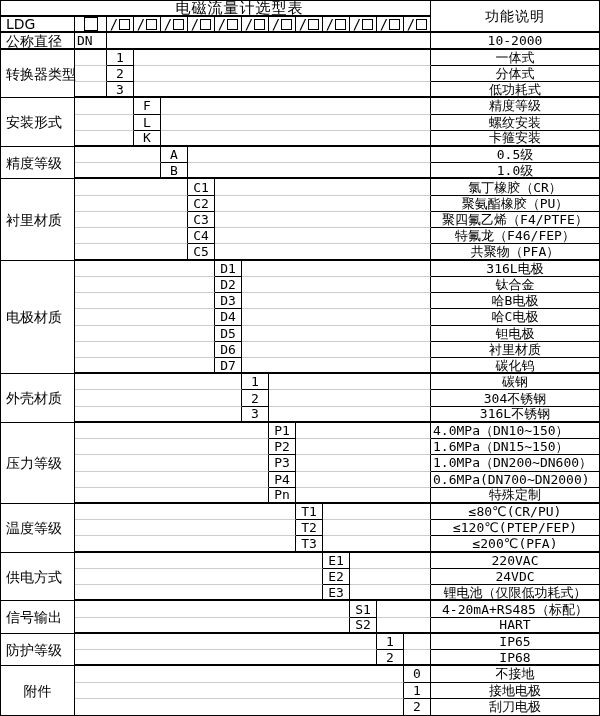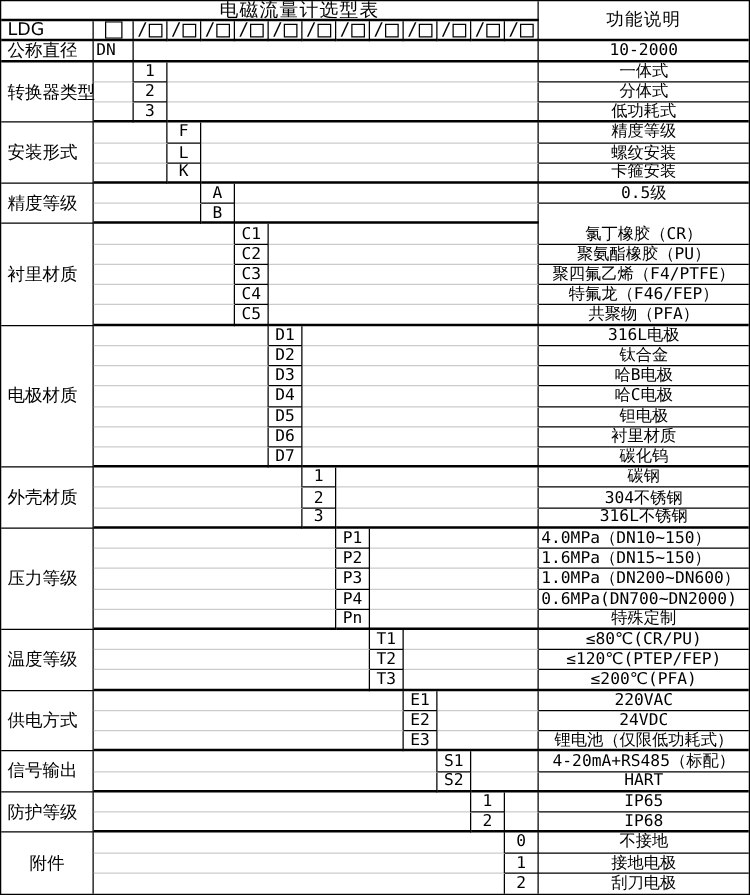--- a/index.html
+++ b/index.html
@@ -126,20 +126,21 @@
   <div class="c val gb noR" style="grid-area:9/15/10/16">卡箍安装</div>
 
   <div class="c label" style="grid-area:10/1/12/2">精度等级</div>
   <div class="c strip" style="grid-area:10/2/11/5"></div>
   <div class="c code" style="grid-area:10/5/11/6">A</div>
   <div class="c strip" style="grid-area:10/6/11/15"></div>
   <div class="c val noR" style="grid-area:10/15/11/16">0.5级</div>
   <div class="c gb" style="grid-area:11/2/12/5"></div>
   <div class="c code gb" style="grid-area:11/5/12/6">B</div>
   <div class="c gb" style="grid-area:11/6/12/15"></div>
+  <div class="c val gb noR" style="grid-area:11/15/12/16">1.0级</div>
 
   <div class="c label" style="grid-area:12/1/17/2">衬里材质</div>
   <div class="c strip" style="grid-area:12/2/13/6"></div>
   <div class="c code" style="grid-area:12/6/13/7">C1</div>
   <div class="c strip" style="grid-area:12/7/13/15"></div>
   <div class="c val noR" style="grid-area:12/15/13/16">氯丁橡胶（CR）</div>
   <div class="c strip" style="grid-area:13/2/14/6"></div>
   <div class="c code" style="grid-area:13/6/14/7">C2</div>
   <div class="c strip" style="grid-area:13/7/14/15"></div>
   <div class="c val noR" style="grid-area:13/15/14/16">聚氨酯橡胶（PU）</div>

